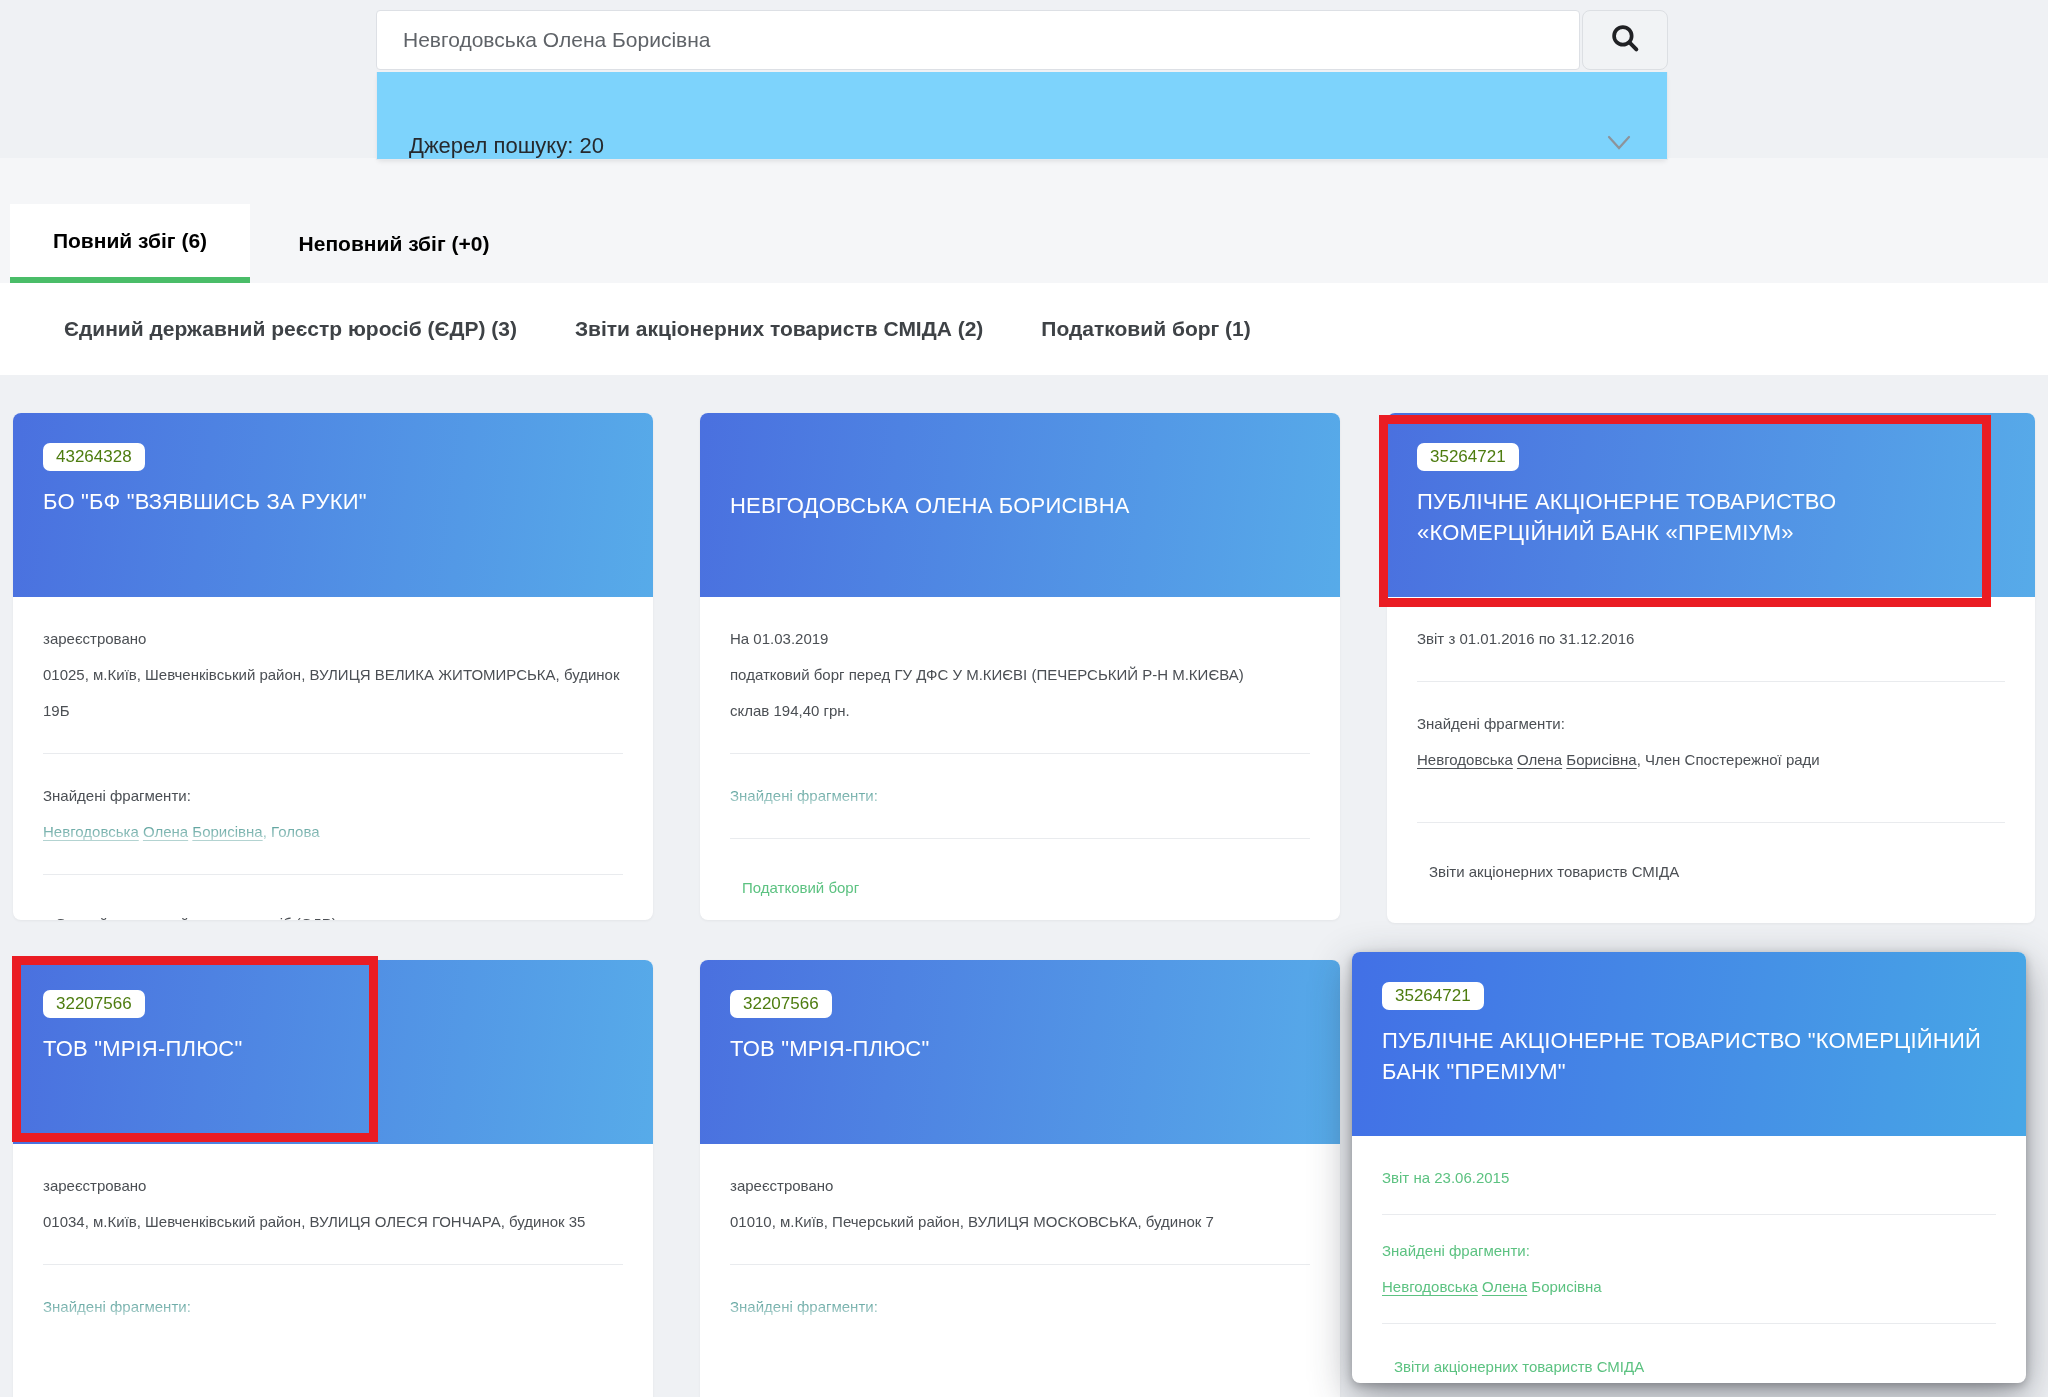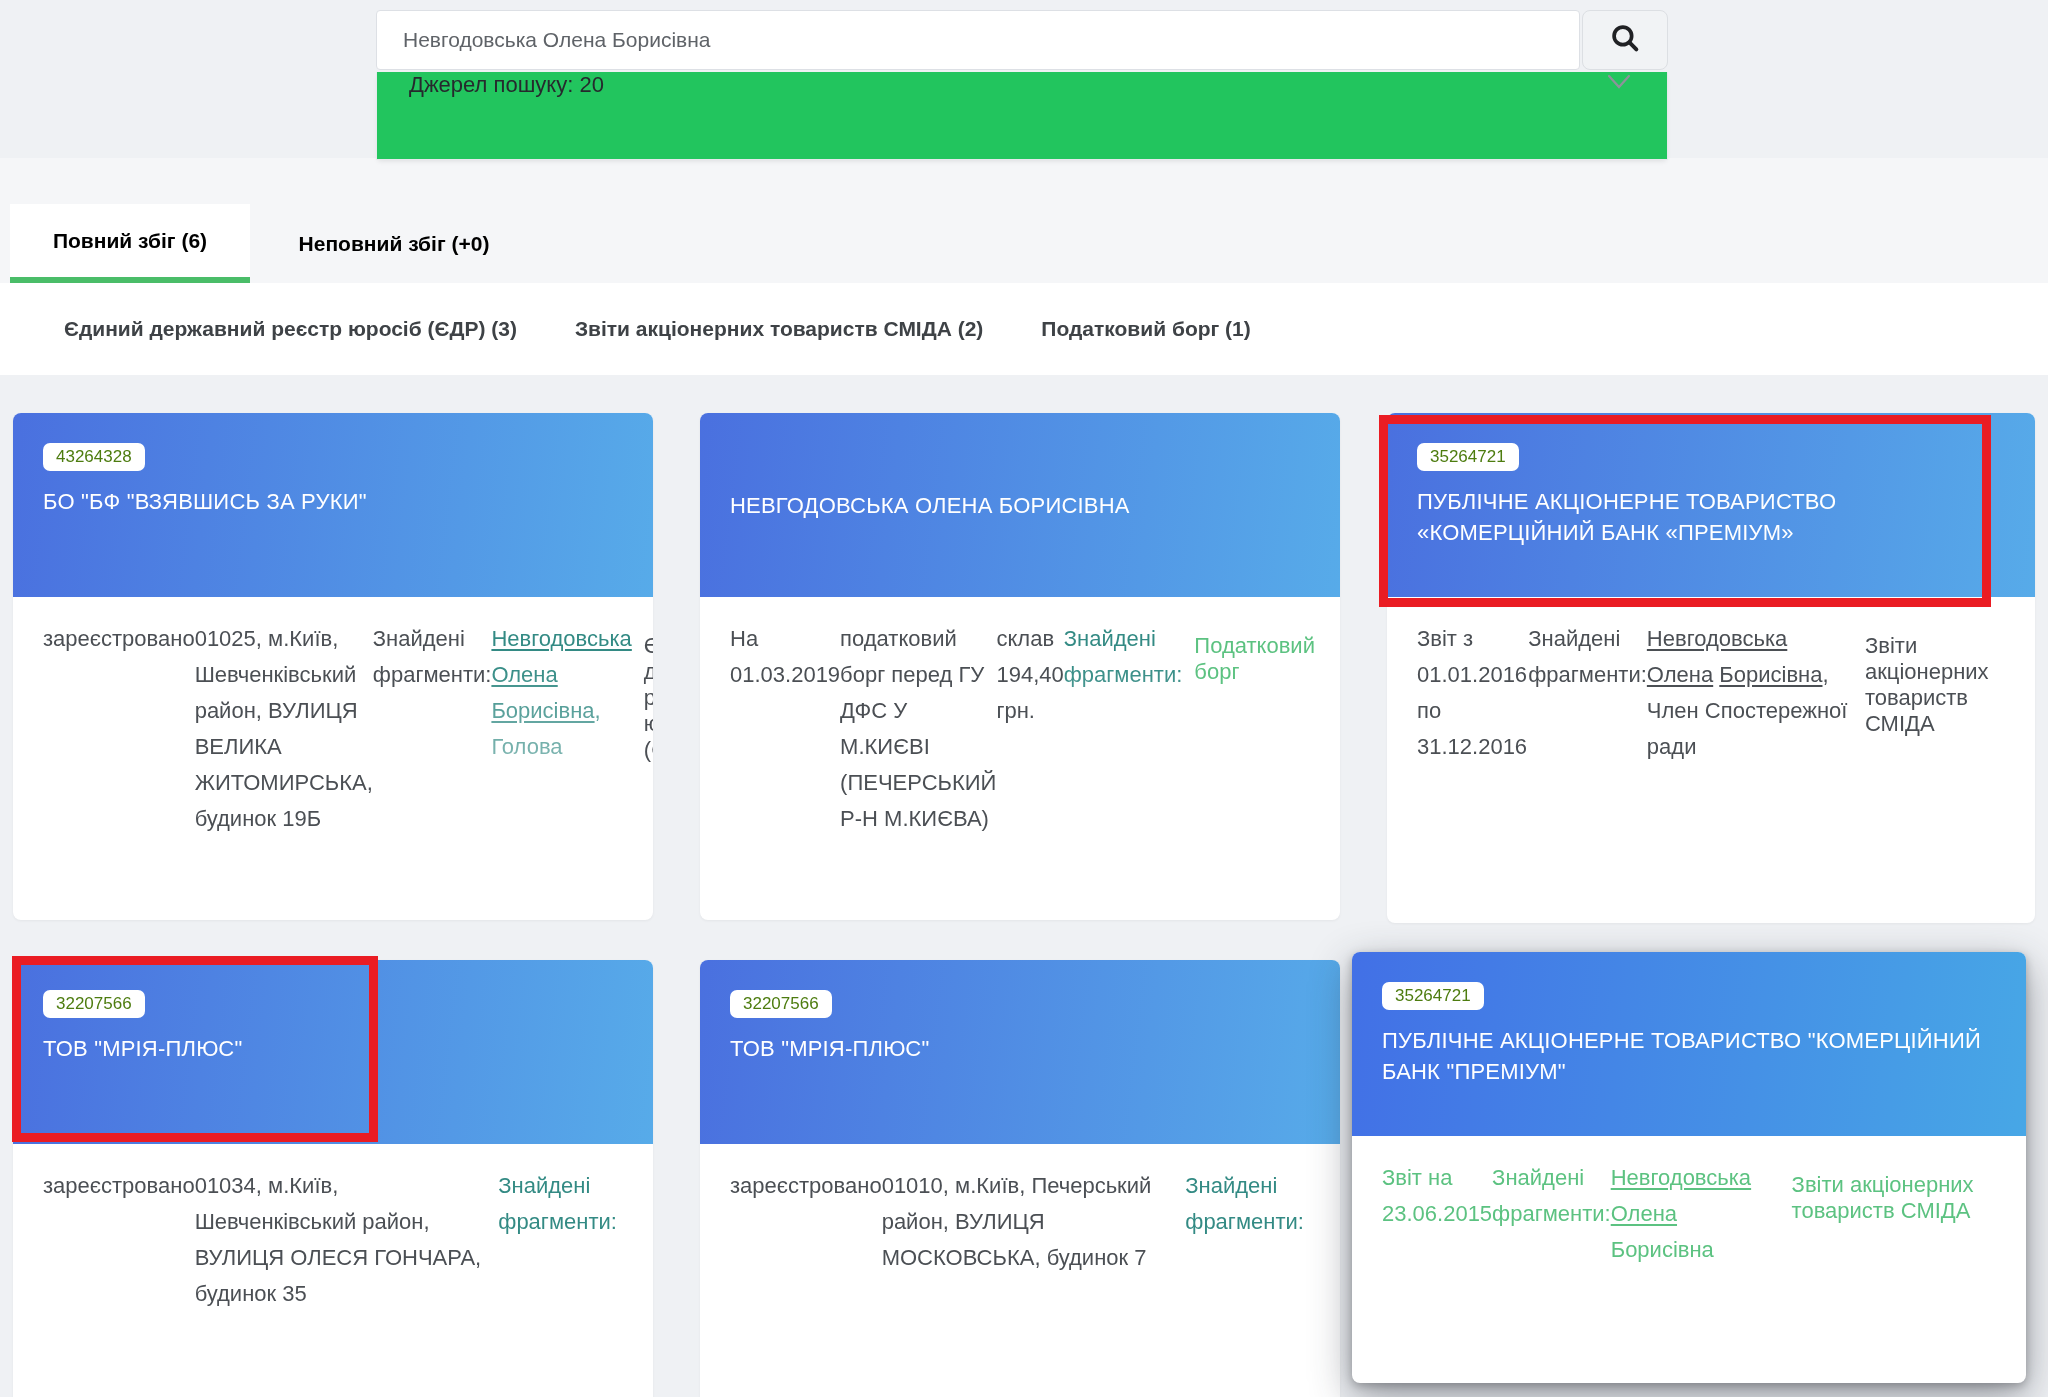--- a/index.html
+++ b/index.html
@@ -18,23 +18,23 @@
     flex:1; border:1px solid #dde0e5; border-radius:4px; padding:0 26px;
     font-size:21px; color:#5f6368; background:#fff; outline:none;
     font-family:inherit;
   }
   .search-btn {
     width:86px; margin-left:2px; background:#f1f3f5; border:1px solid #dcdfe3;
     border-radius:8px; display:flex; align-items:center; justify-content:center;
     cursor:pointer;
   }
   .sources-panel {
-    margin-top:2px; height:88px; background:#22c55e;
+    margin-top:2px; height:88px; background:#7dd3fc;
     border:1px solid #e7e9ed; border-top:none;
-    display:flex; align-items:flex-start; padding:0 32px;
+    display:flex; align-items:flex-end; padding:0 32px;
     font-size:22px; color:#26292d;
     box-shadow:0 3px 5px -2px rgba(0,0,0,.10);
   }
   .chevron { margin-left:auto; }
 
   
   .tabs-zone { position:absolute; left:0; top:158px; width:2048px; height:125px; background:#f5f6f8; }
   .tab {
     position:absolute; bottom:0; height:79px;
     display:flex; align-items:center; justify-content:center;
@@ -76,22 +76,22 @@
     display:inline-block; background:#fff; border-radius:7px; padding:4px 13px;
     font-size:17px; color:#4d7c0f;
   }
   .card-title {
     margin:15px 0 0; color:#fff; font-size:22px; font-weight:400;
     line-height:31px; letter-spacing:.2px;
   }
   .card-head.center .card-title { margin:0; }
 
   .card-body {
-    flex:1; display:flex; 
-    padding:24px 30px 26px; font-size:22px;
+    flex:1; display:flex; flex-direction:column;
+    padding:24px 30px 26px; font-size:15px;
   }
   .line { margin:0; line-height:36px; }
   .hr { border:none; border-top:1px solid #e9ebee; margin:24px 0; height:0; }
   #card6 .hr { margin:18px 0; }
   .muted { color:#c3c8cd; }
   .fade {
     color:#0f766e;
     -webkit-mask-image:linear-gradient(180deg,rgba(0,0,0,.85) 15%,rgba(0,0,0,.08) 100%);
     mask-image:linear-gradient(180deg,rgba(0,0,0,.85) 15%,rgba(0,0,0,.08) 100%);
   }

